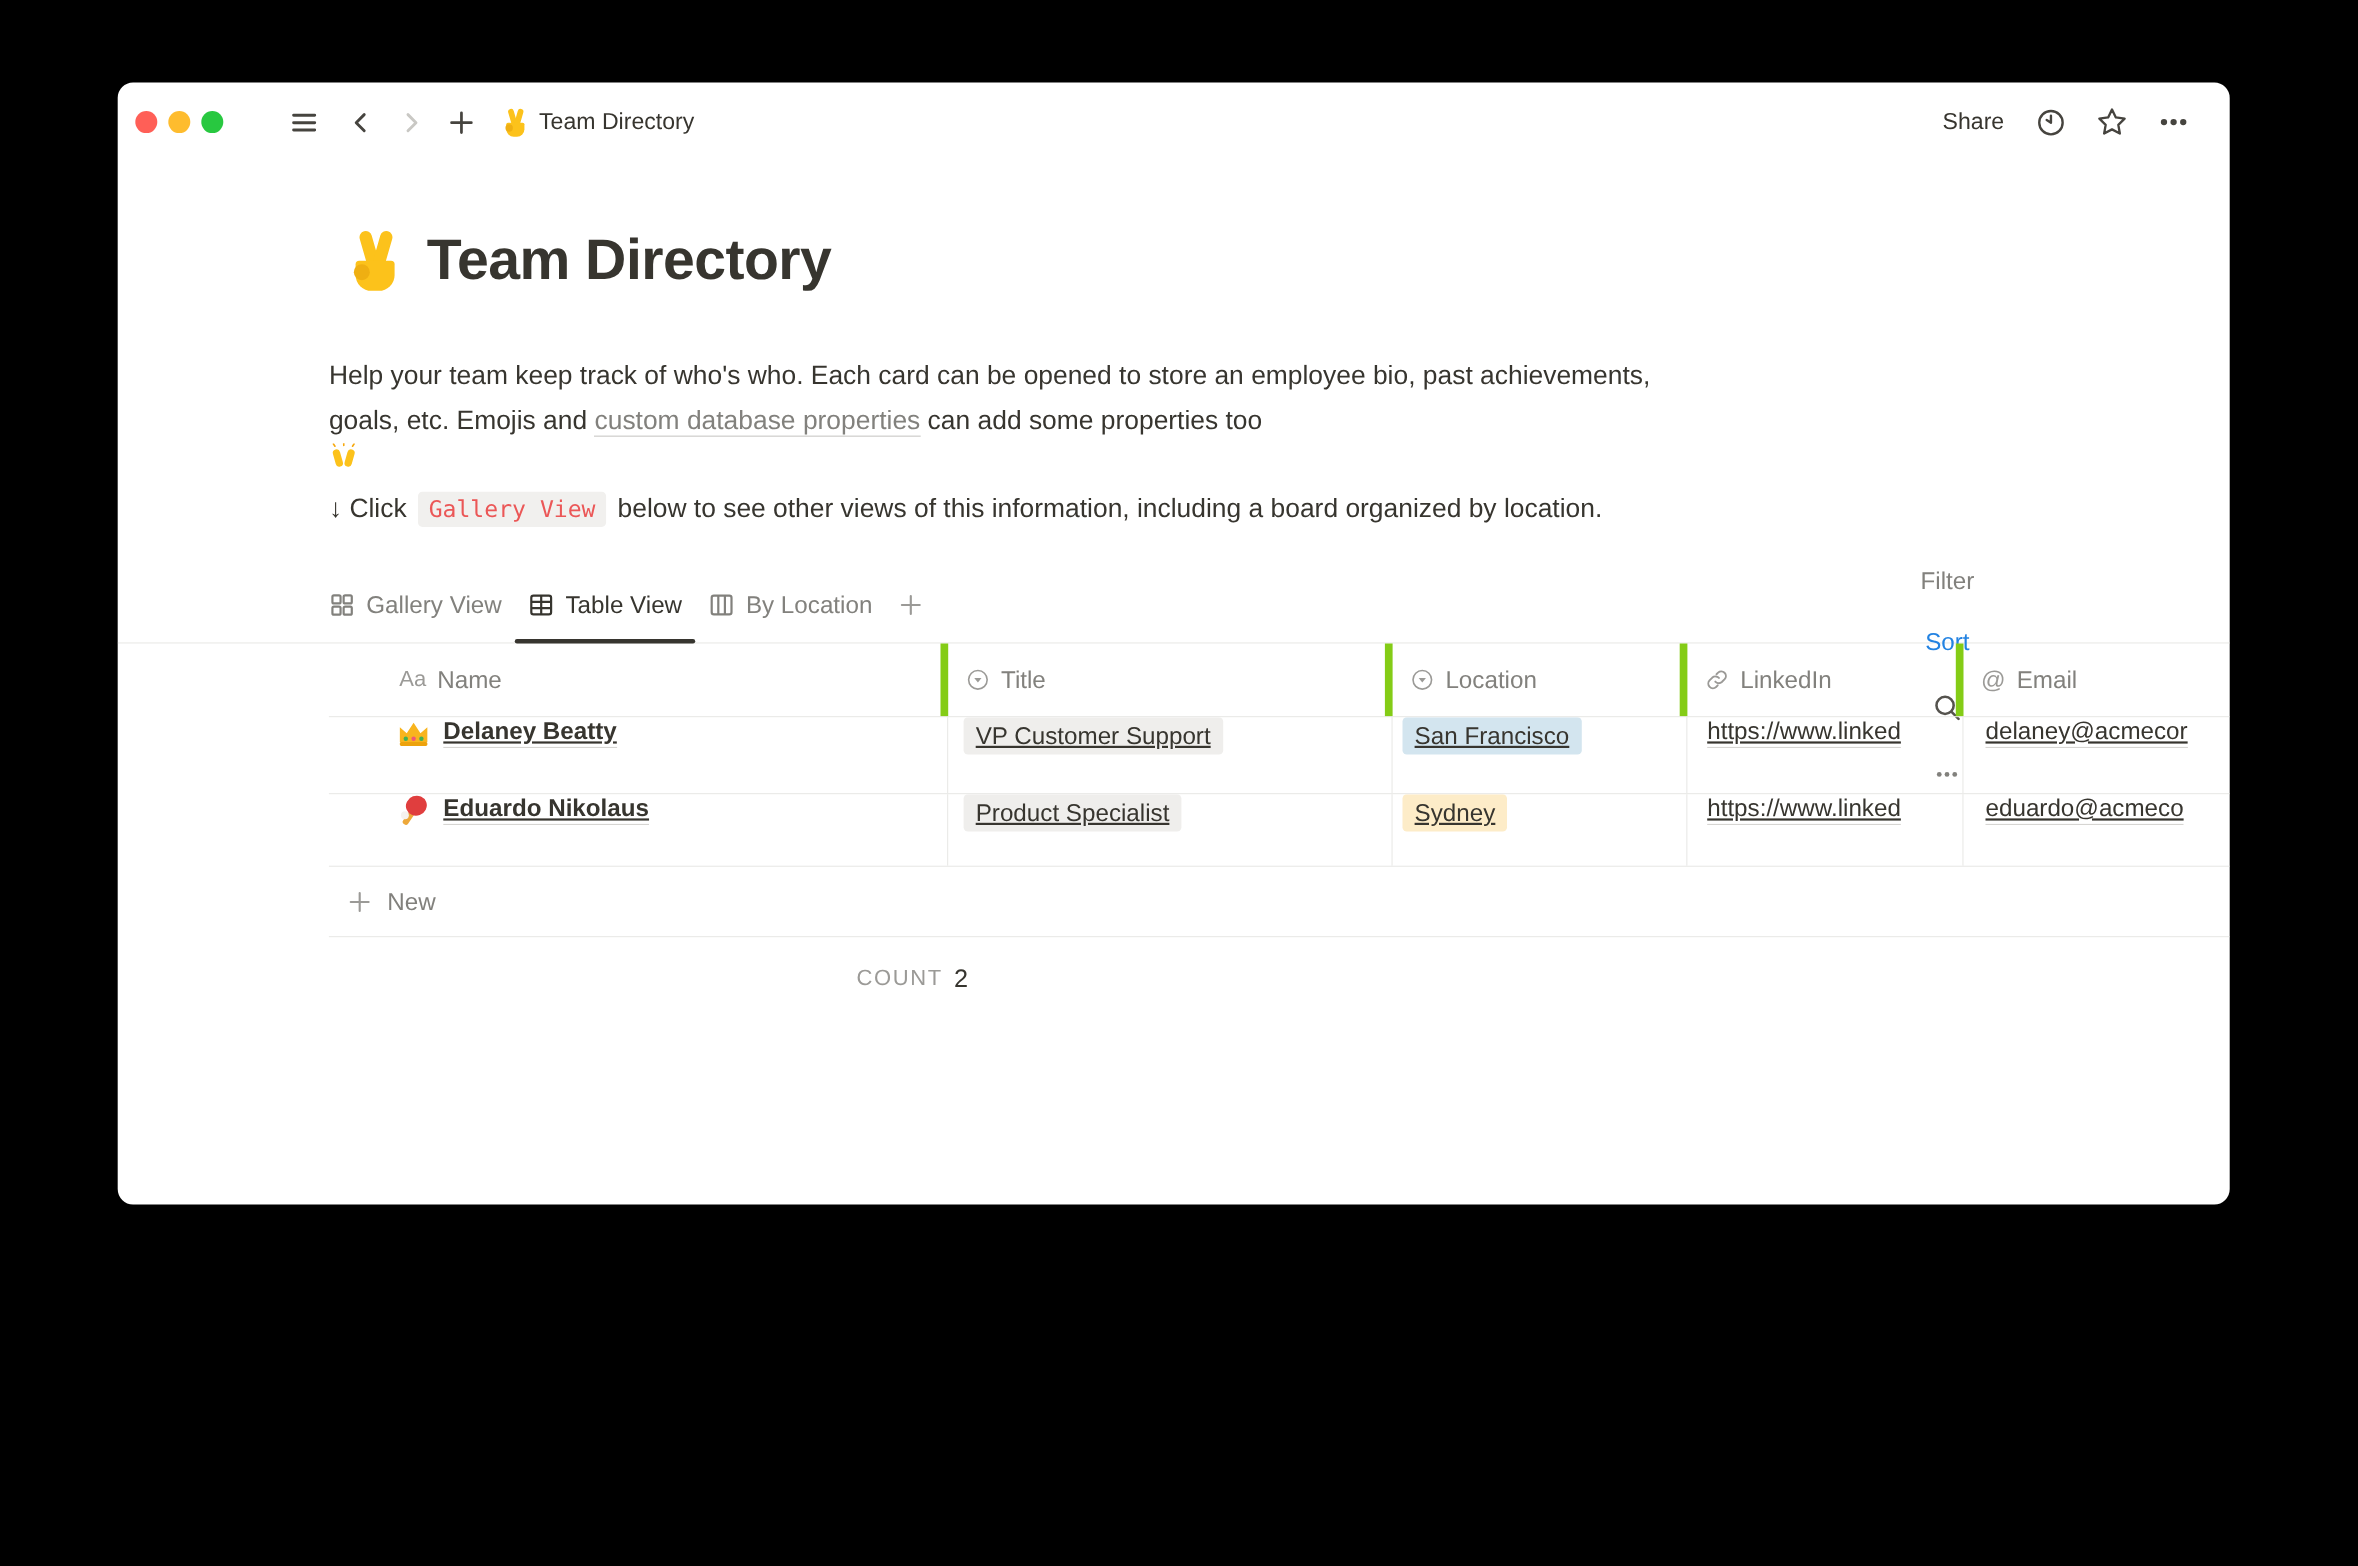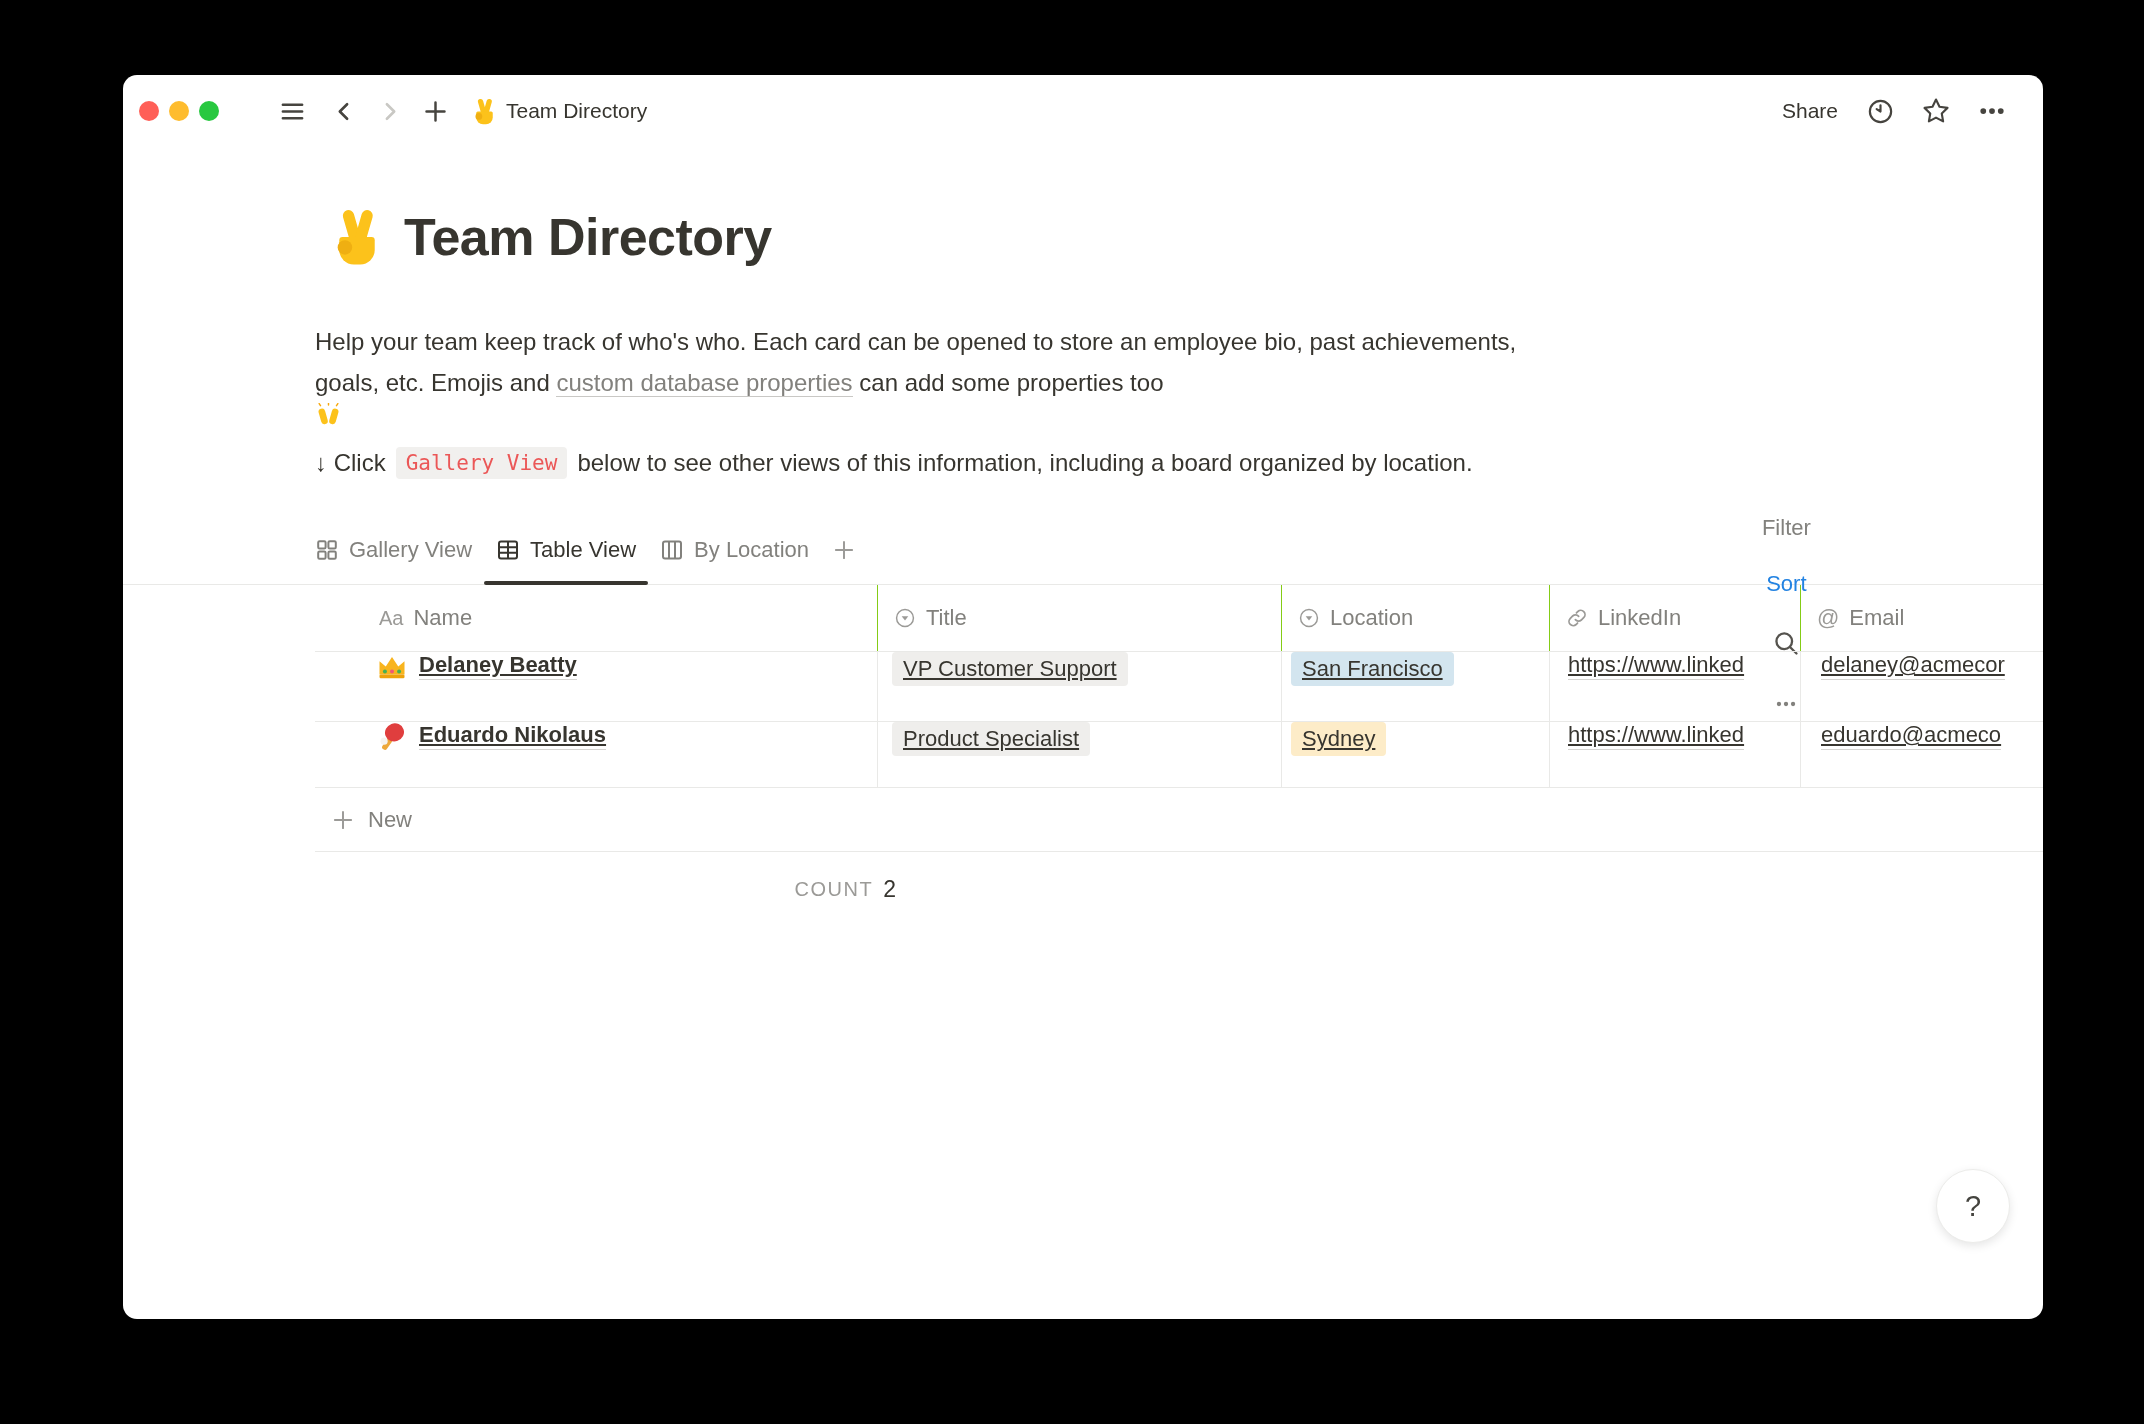--- a/index.html
+++ b/index.html
@@ -1,21 +1,21 @@
 <!DOCTYPE html>
 <html><head>
 <meta charset="utf-8">
 <style>
   * { margin:0; padding:0; box-sizing:border-box; }
   html,body { background:#000; }
   body { font-family:"Liberation Sans","DejaVu Sans",sans-serif; }
   #stage { position:relative; width:2144px; height:1424px; background:#000; overflow:hidden; }
 
   .window {
-    position:absolute; left:123px; top:75px; width:1920px; height:1244px;
+    position:absolute; left:107px; top:75px; width:1920px; height:1020px;
     background:#fff; border-radius:14px; overflow:hidden;
     box-shadow:0 30px 70px rgba(0,0,0,.65);
     color:#37352f;
   }
 
   
   .titlebar { position:absolute; top:0; left:0; right:0; height:72px; display:flex; align-items:center; }
   .traffic { display:flex; gap:10px; margin-left:16px; }
   .dot { width:20px; height:20px; border-radius:50%; display:inline-block; cursor:default; }
   .dot.red{ background:#ff5f57; } .dot.yellow{ background:#febc2e; } .dot.green{ background:#28c840; }
@@ -52,21 +52,21 @@
   .icon-btn { background:none; border:none; cursor:pointer; display:flex; align-items:center; padding:2px; }
   .dots3 { font-size:20px; color:#82817d; letter-spacing:2px; }
   .new-btn-group { display:flex; height:52px; border-radius:6px; overflow:hidden; cursor:pointer; }
   .new-btn-main { border:none; cursor:pointer; color:#fff; font-size:22px; font-weight:600; padding:0 20px; }
   .new-btn-drop { border:none; cursor:pointer; width:42px; display:flex; align-items:center; justify-content:center; border-left:1px solid rgba(0,0,0,.18); }
 
   
   .dbtable { position:absolute; left:192px; right:0; top:510px; }
   .t-grid { display:grid; grid-template-columns:563px 404px 268px 251px minmax(0,1fr); }
   .t-head { height:67px; border-bottom:1px solid #e9e9e7; }
-  .h-cell { display:flex; align-items:center; gap:10px; padding-left:16px; font-size:22px; color:#82817d; border-right:1px solid #84cc16; overflow:hidden; white-space:nowrap; cursor:pointer; }
+  .h-cell { display:flex; align-items:center; gap:10px; padding-left:16px; font-size:22px; color:#82817d; border-right:7px solid #84cc16; overflow:hidden; white-space:nowrap; cursor:pointer; }
   .h-cell.first { padding-left:64px; }
   .h-cell.last { border-right:none; }
   .prop-txt-ic { font-size:20px; color:#9b9a97; }
 
   .t-row { border-bottom:1px solid #e9e9e7; }
   .t-row.r0 { height:70px; } .t-row.r1 { height:66px; }
   .cell { display:flex; align-items:flex-start; border-right:1px solid #e9e9e7; overflow:hidden; white-space:nowrap; padding-left:14px;text-decoration:underline; }
   .cell.name { padding-left:62px; gap:12px; cursor:pointer; }
   .cell.last { border-right:none; padding-left:20px; }
   .cell.link-cell { padding-left:18px; }

